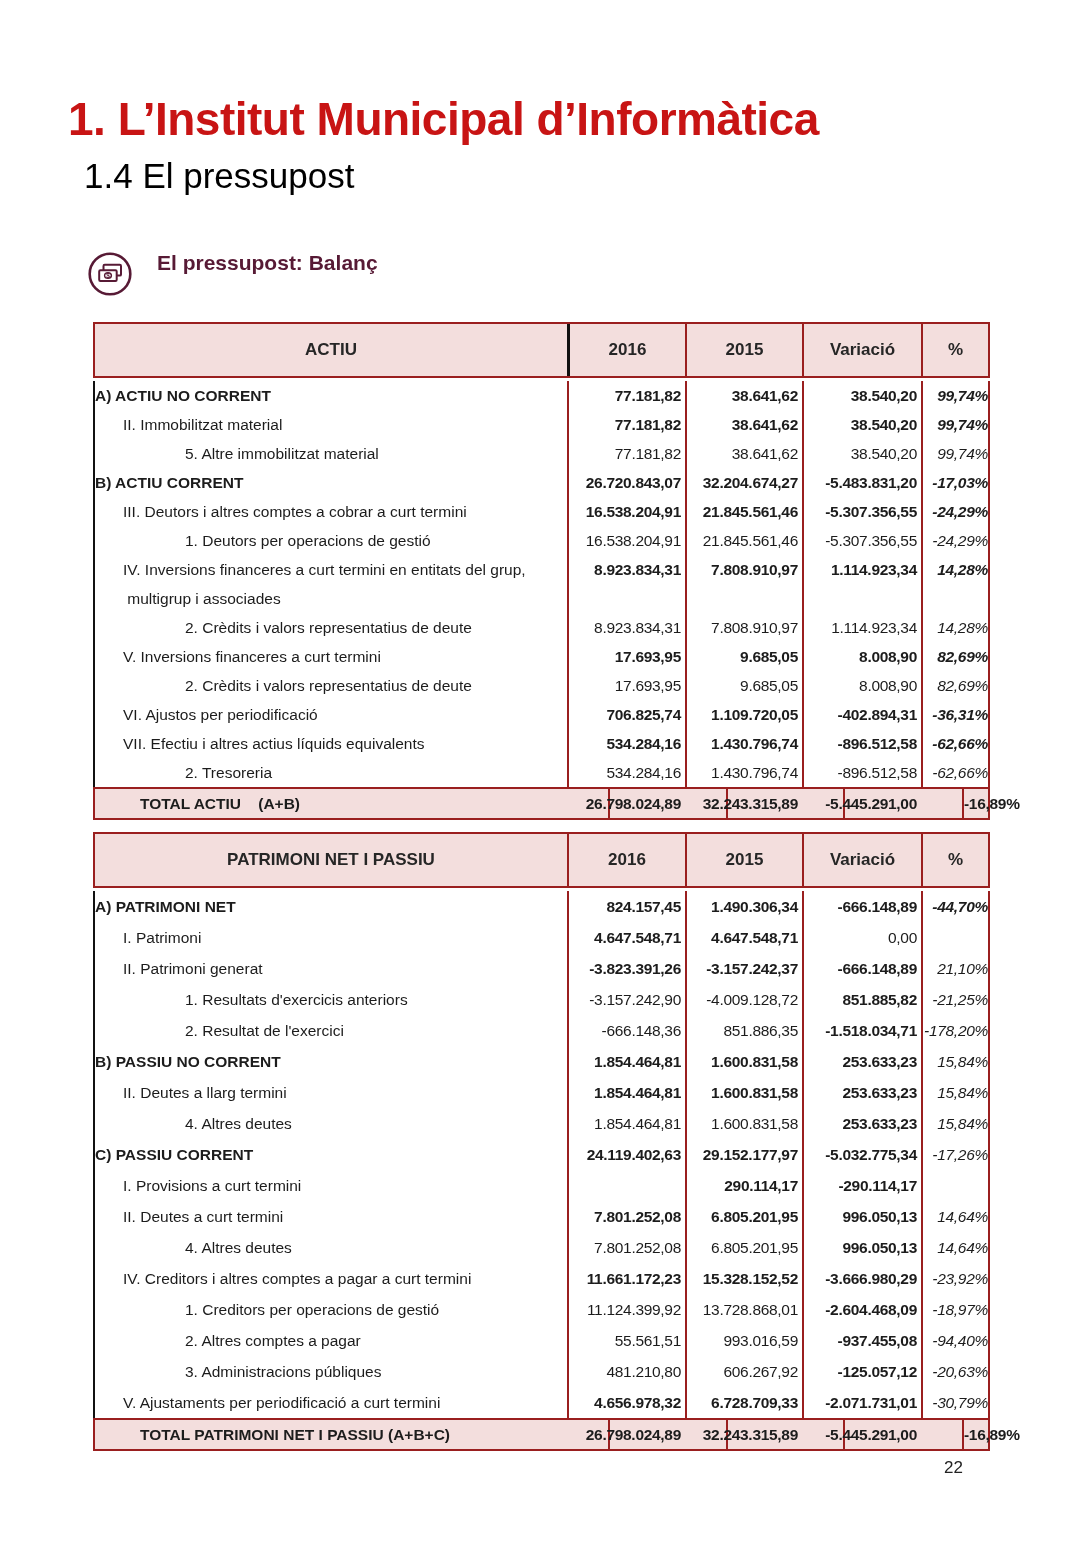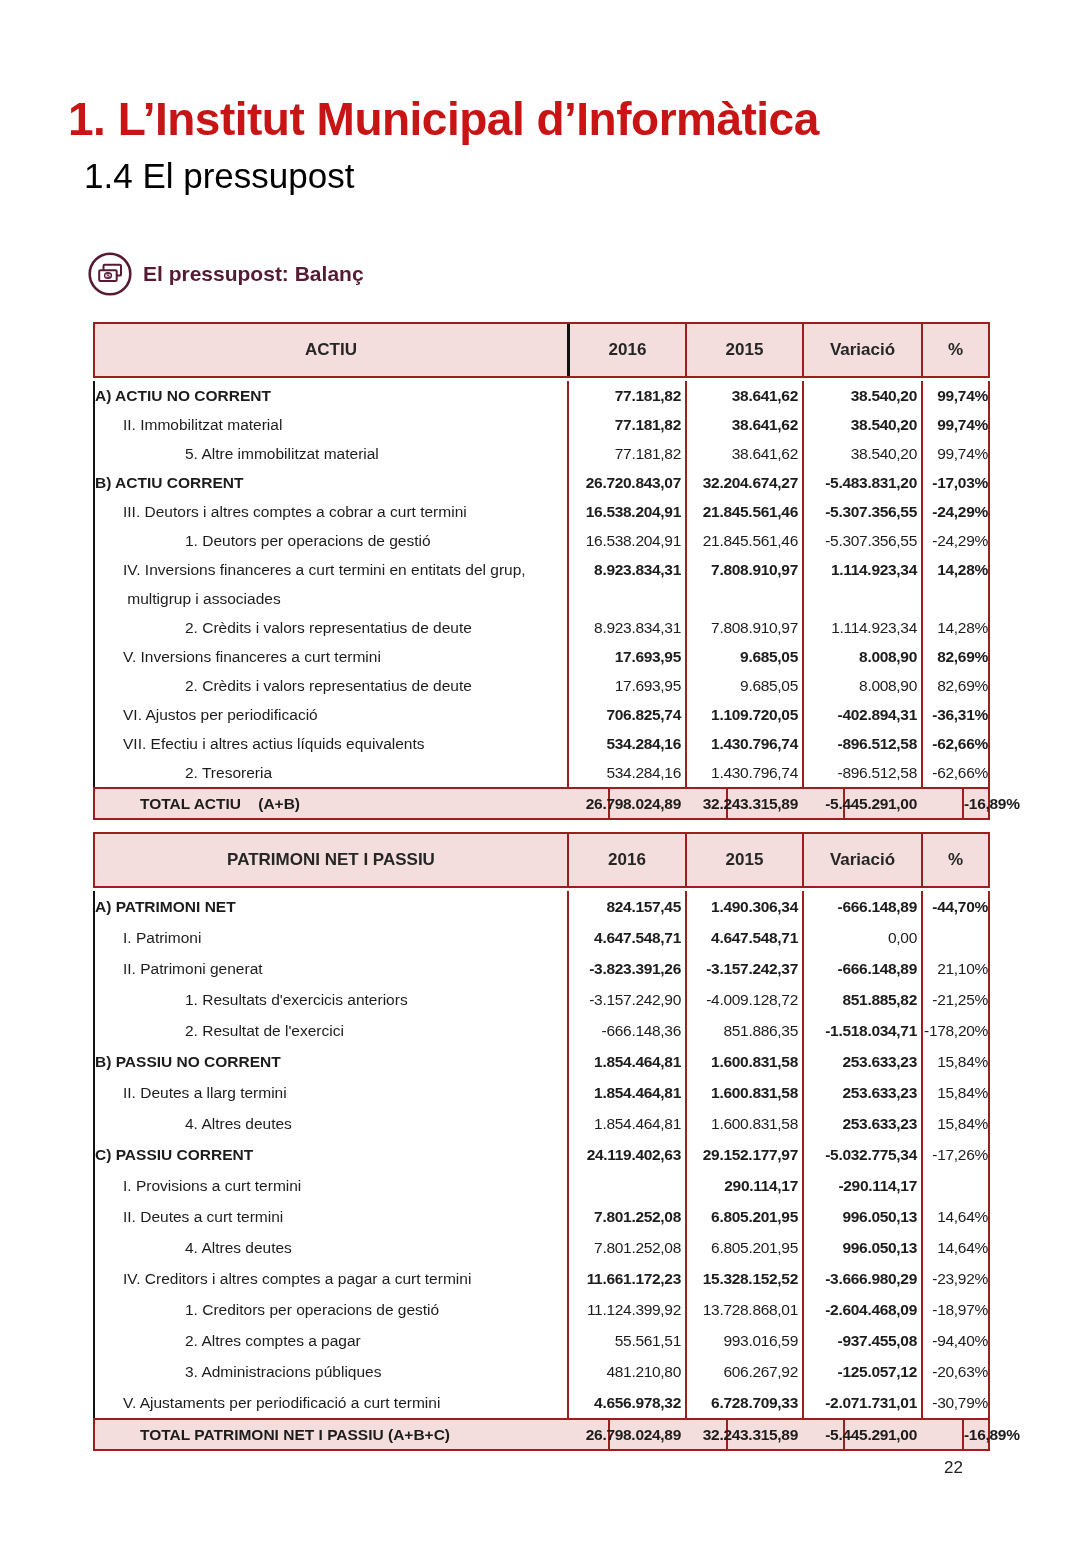--- a/index.html
+++ b/index.html
@@ -29,22 +29,21 @@
     font-size: 35px;
     font-weight: 400;
     color: #000000;
     white-space: nowrap;
   }
 
   .section-head {
     position: absolute;
     left: 87px; top: 251px;
     display: flex;
-    align-items: center;
-    gap: 10px;
+    gap: 24px;
   }
   .section-head .icon { width: 46px; height: 46px; display: block; }
   .section-head .section-label {
     font-size: 21px;
     font-weight: bold;
     color: #571a35;
     white-space: nowrap;
   }
 
   .tables-wrap {
@@ -88,21 +87,21 @@
   .t2 .cell { line-height: 31px; min-height: 31px; }
   .cell.label { white-space: pre-wrap; }
   .cell.label.ind1 { padding-left: 28px; }
   .cell.label.ind2 { padding-left: 90px; }
   .cell.num {
     text-align: right;
     padding-right: 4px;
     border-left: 2px solid var(--red);
     letter-spacing: -0.3px;
   }
-  .cell.pct { padding-right: 0; }
+  .cell.pct { padding-right: 0; font-style: italic; }
   .cell.b, .b { font-weight: bold; }
 
   .t-total {
     display: grid;
     grid-template-columns: var(--cols);
     background: var(--pink);
     border: 2px solid var(--red);
     min-height: 33px;
   }
   .tt {

